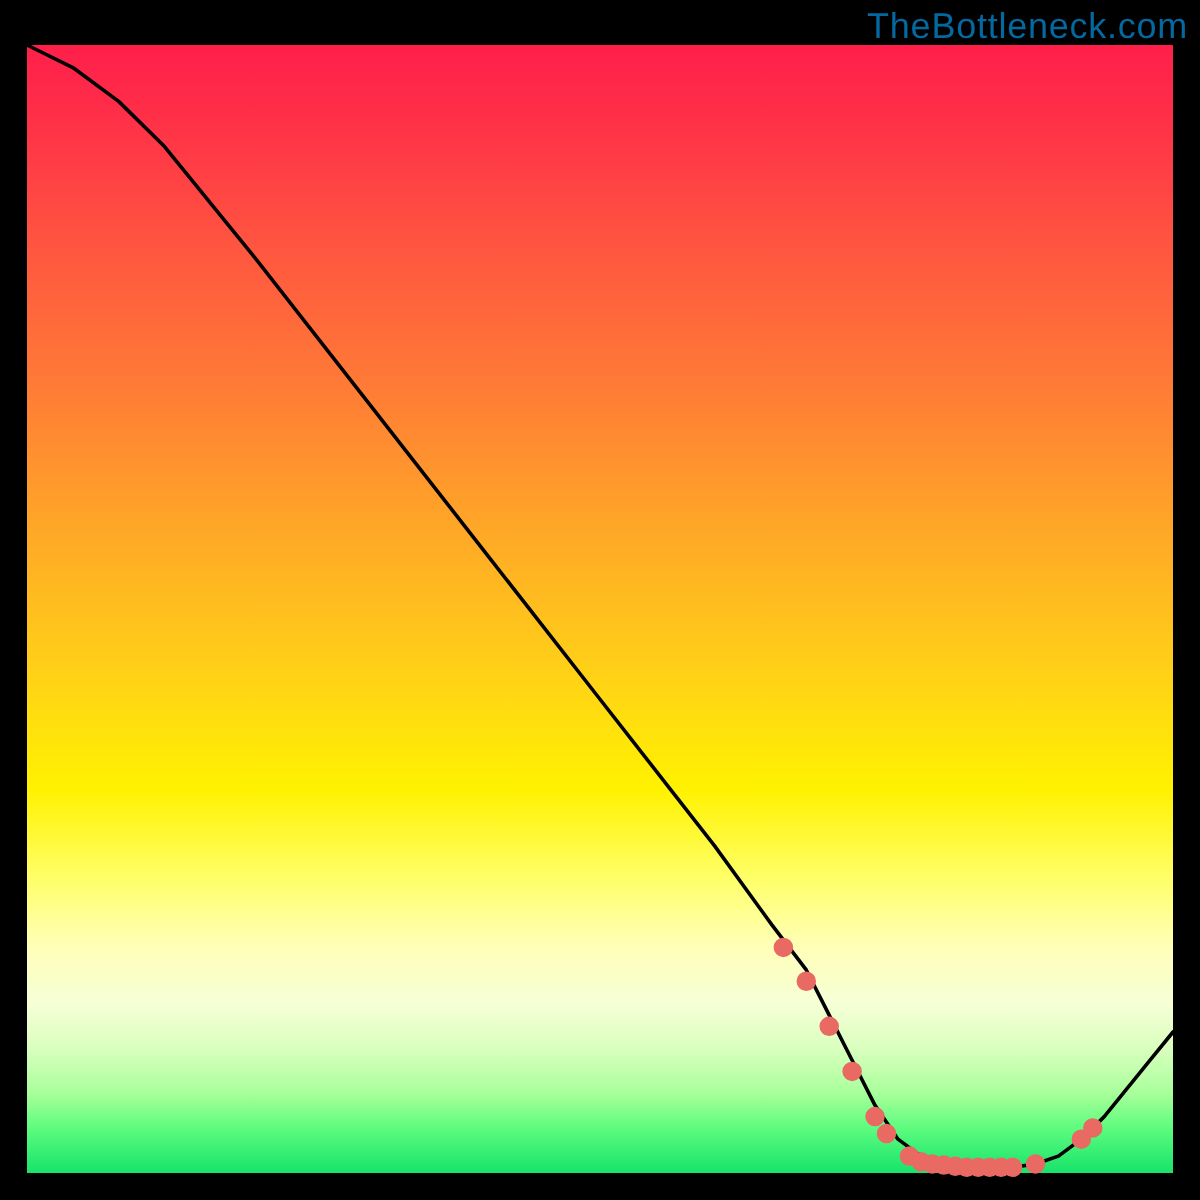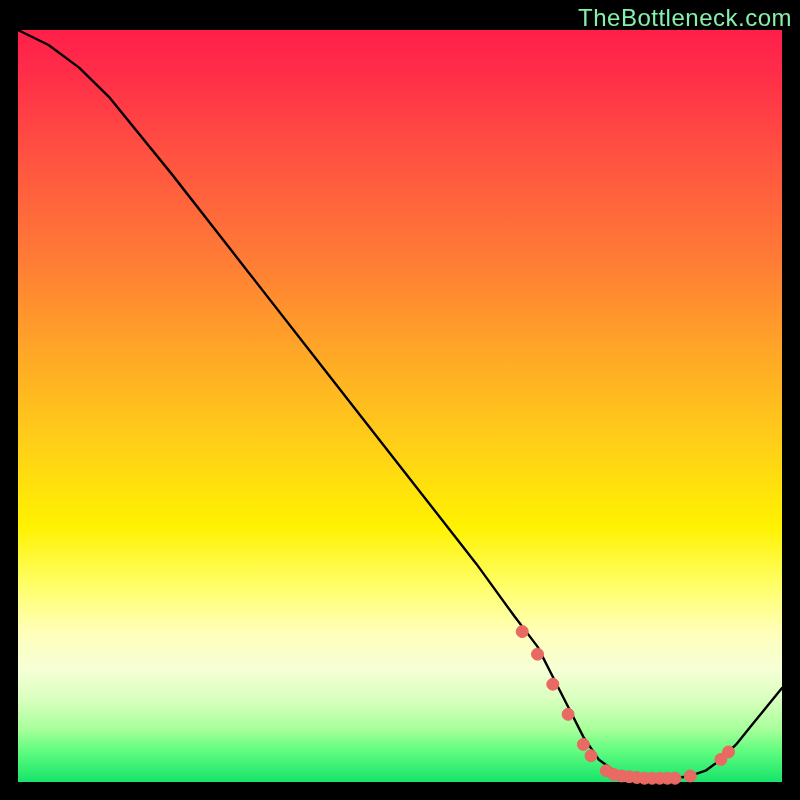--- a/index.html
+++ b/index.html
@@ -14,21 +14,21 @@
   .frame {
     position: relative;
     width: 800px;
     height: 800px;
     background: #000;
   }
   .watermark {
     position: absolute;
     top: 4px;
     right: 8px;
-    color: #86efac;
+    color: #0369a1;
     font-size: 24px;
     font-weight: 500;
     letter-spacing: 0.5px;
     z-index: 20;
   }
   .plot-outer {
     position: absolute;
     left: 18px;
     top: 30px;
     width: 764px;

